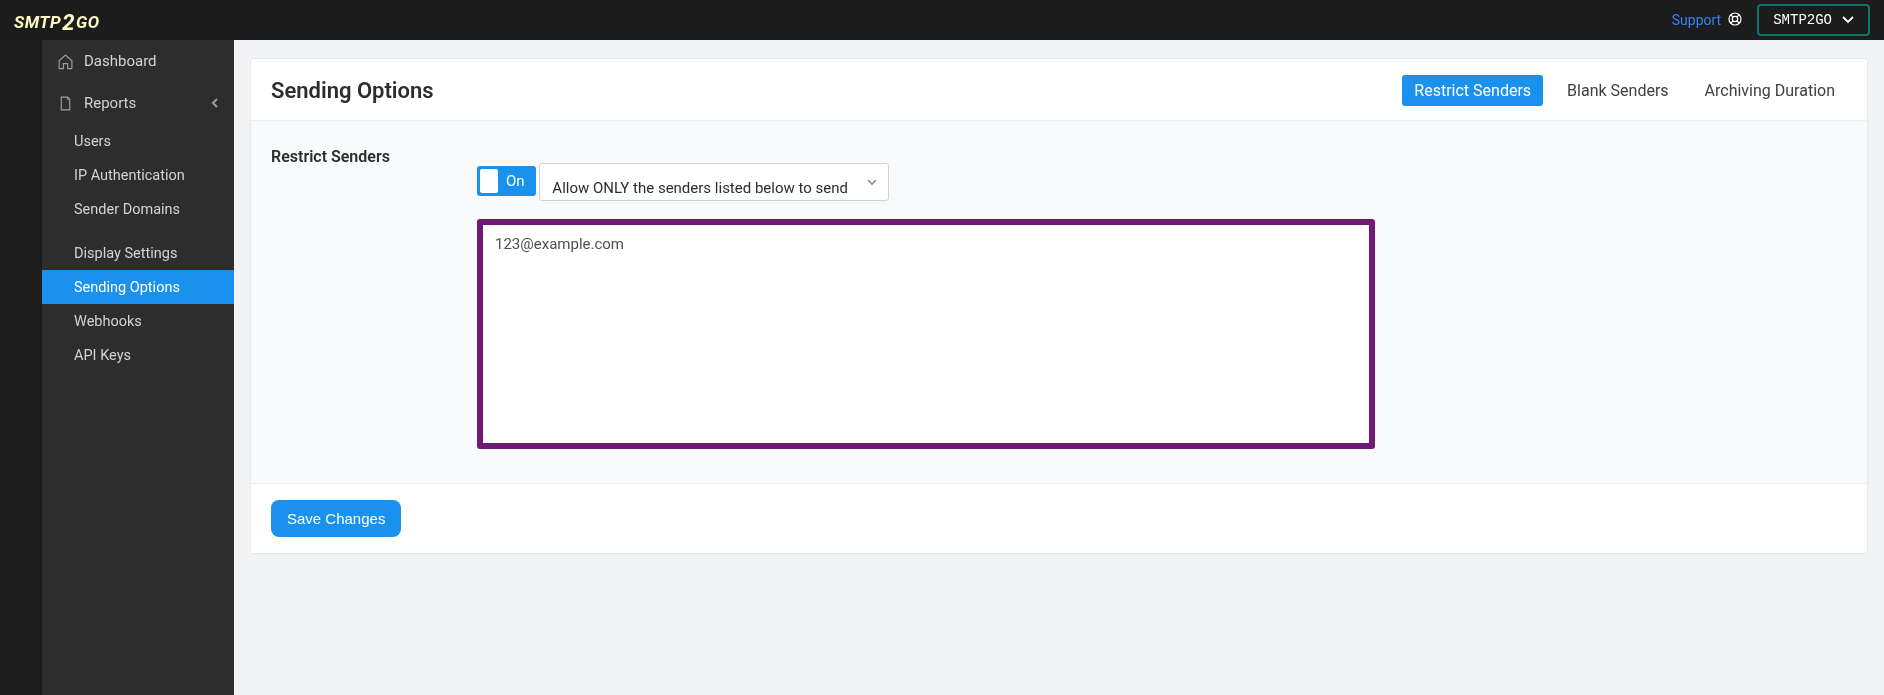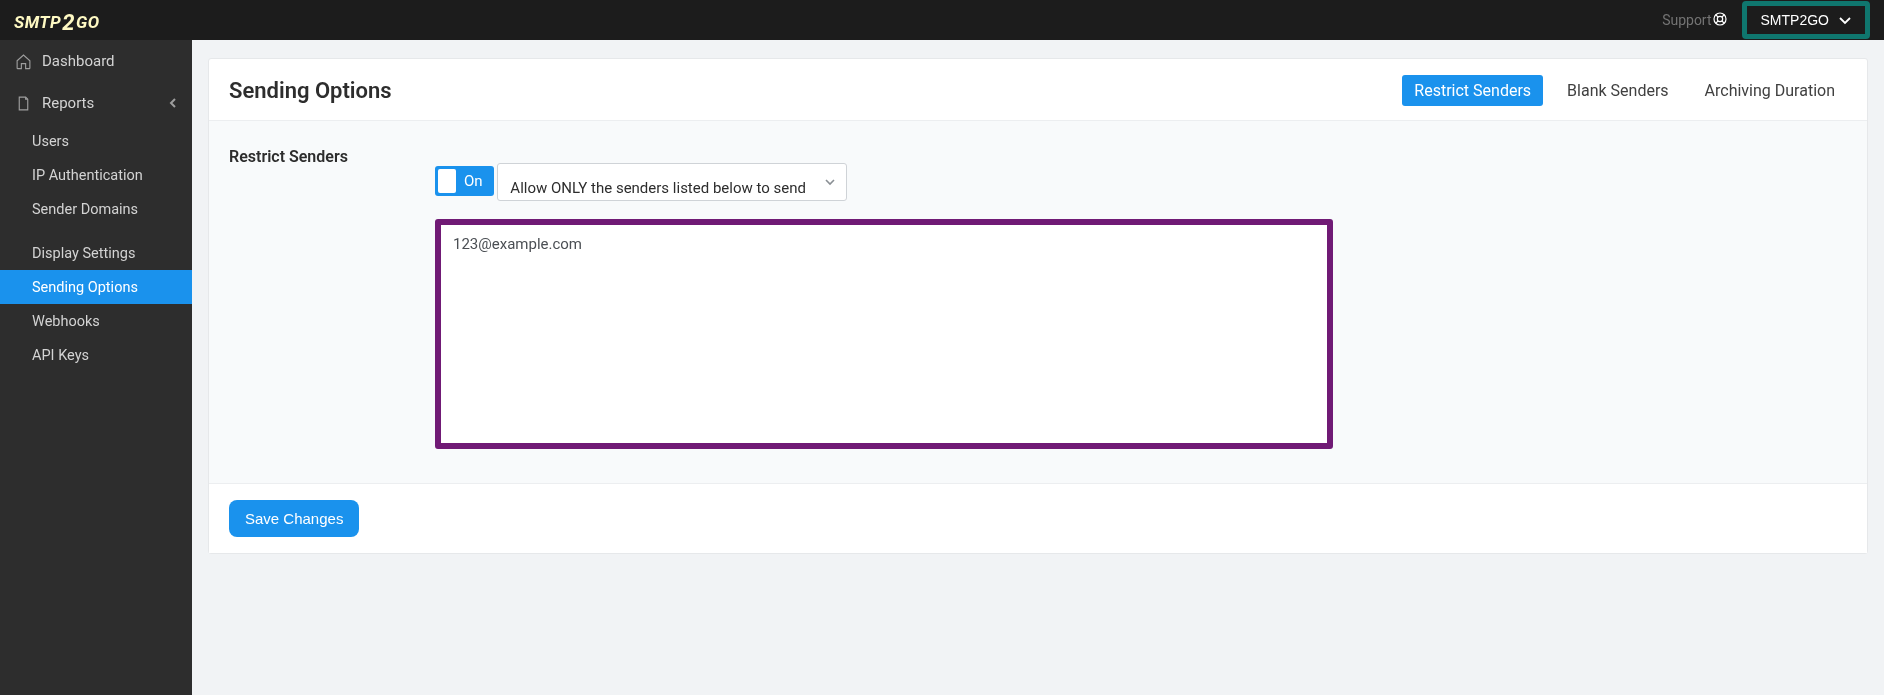--- a/index.html
+++ b/index.html
@@ -37,44 +37,46 @@
       margin: 0 1px;
       position: relative;
       top: 2px;
     }
     .topbar-right {
       display: flex;
       align-items: center;
       gap: 14px;
     }
     .support {
-      color: #737373;
+      color: #3b82f6;
       font-size: 14px;
       display: flex;
       align-items: center;
+      gap: 6px;
       cursor: pointer;
     }
     .support-icon svg { width: 16px; height: 16px; }
     .account-btn {
-      border: 5px solid #0f766e;
+      border: 2px solid #0f766e;
       color: #fff;
       background: transparent;
       padding: 6px 14px;
       border-radius: 4px;
       font-size: 14px;
       display: flex;
       align-items: center;
       gap: 10px;
       cursor: pointer;
+      font-family: Liberation Mono, monospace;
     }
     .chevron-down { display:inline-block; }
     .chevron-down svg { width: 12px; height: 8px; }
 
     
-    .shell { display: flex; height: calc(695px - 40px); }
+    .shell { display: flex; height: calc(695px - 40px); margin-left: 42px; }
 
     
     .sidebar {
       width: 192px;
       background: #2d2d2d;
       color: #ccc;
       flex-shrink: 0;
       display: flex;
       flex-direction: column;
     }

